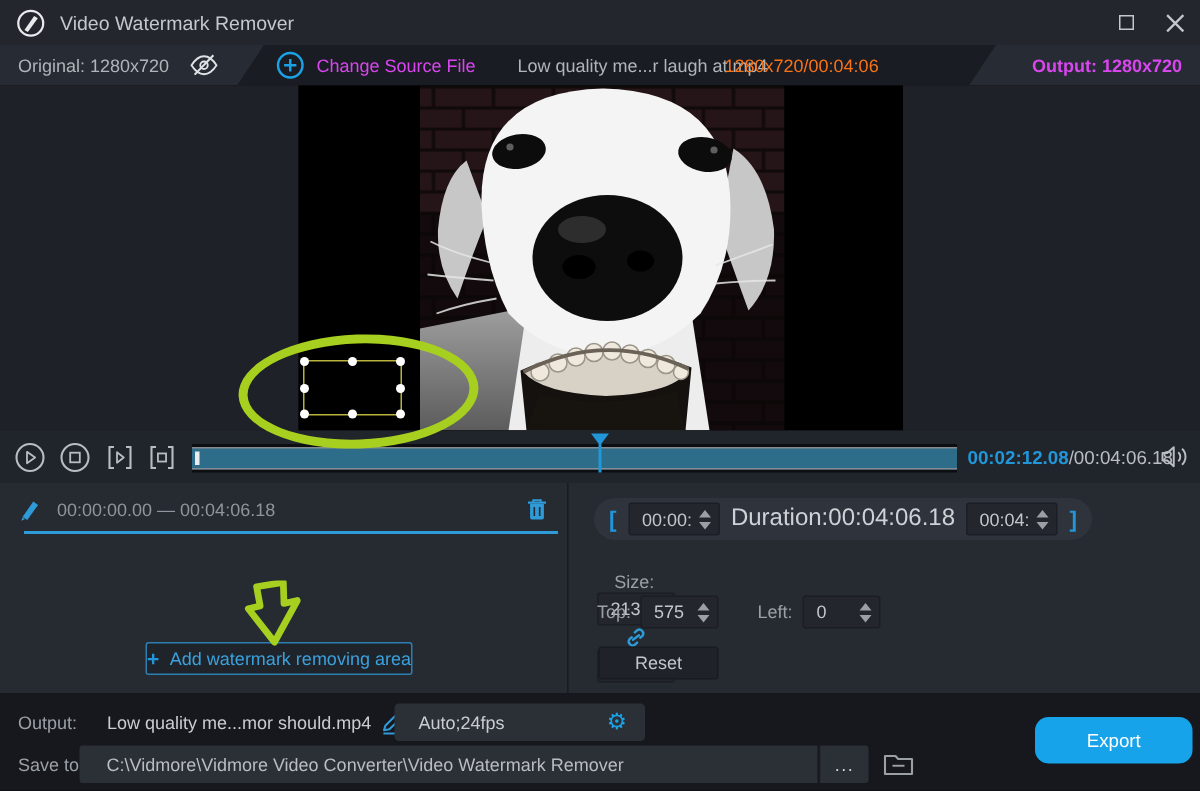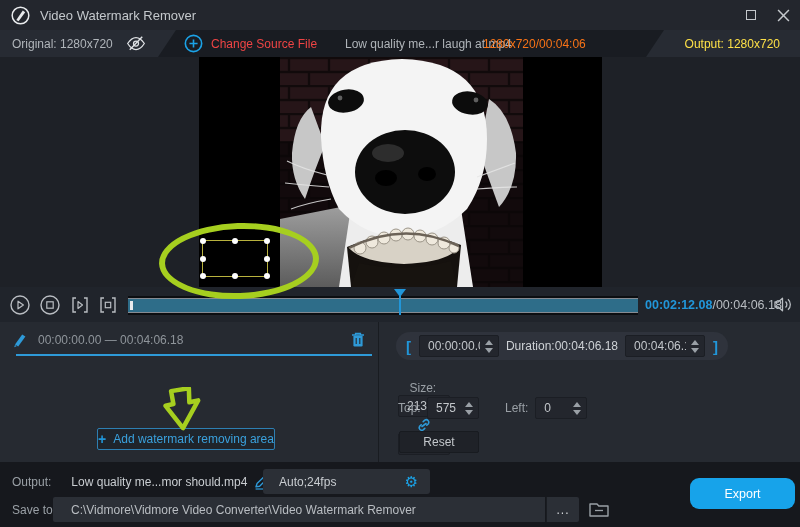--- a/index.html
+++ b/index.html
@@ -20,23 +20,23 @@
   #max-box { width:10px; height:10px; border:1px solid #c4c8cc; }
 
   
   #toolbar { left:0; top:30px; width:800px; height:27px; background:#191c22; }
   #tb-left { position:absolute; left:0; top:0; width:176px; height:27px; background:#272b33;
              clip-path:polygon(0 0,176px 0,158px 27px,0 27px); display:flex; align-items:center; }
   #tb-left span { margin-left:12px; color:#b0b5ba; }
   #eye { position:absolute; left:126px; top:4px; width:20px; height:19px; cursor:pointer; }
   #tb-right { position:absolute; left:646px; top:0; width:154px; height:27px; background:#272b33;
               clip-path:polygon(18px 0,154px 0,154px 27px,0 27px); display:flex; align-items:center; justify-content:flex-end; }
-  #tb-right span { margin-right:20px; color:#fde047; }
+  #tb-right span { margin-right:12px; color:#d946ef;font-weight:bold; }
   #change-src { position:absolute; left:184px; top:0; height:27px; display:flex; align-items:center; gap:8px; cursor:pointer; }
-  #change-src .lbl { color:#ef4444; }
+  #change-src .lbl { color:#d946ef; }
   #tb-file { position:absolute; left:345px; top:0; height:27px; display:flex; align-items:center; color:#b0b5ba; }
   #tb-info { position:absolute; left:483px; top:0; height:27px; display:flex; align-items:center; color:#f97316; }
 
   
   #stage { left:0; top:57px; width:800px; height:230px; background:#1e2127; }
   #videoframe { position:absolute; left:199px; top:0; width:403px; height:230px; background:#000; }
 
   
   #selbox { position:absolute; left:202px; top:183px; width:66px; height:37px;
             border:1px solid #b9b23e; cursor:move; }
@@ -87,21 +87,21 @@
   #time-pill { position:absolute; left:396px; top:10px; width:332px; height:28px; background:#2f333c;
                border-radius:14px; display:flex; align-items:center; padding:0 9px; gap:7px; }
   .bracket { color:#2196d9; font-size:15px; font-weight:bold; cursor:pointer; padding:0 1px; }
   .numbox { height:22px; background:#23262d; border-radius:2px; display:flex; align-items:center; border:1px solid #1b1e24; }
   .numbox input { background:transparent; border:none; outline:none; color:#c3c7cb;
                   font-family:"Liberation Sans", sans-serif; font-size:12px; width:100%; padding-left:8px; }
   .timebox { width:92px; }
   .spin { display:flex; flex-direction:column; gap:3px; padding:0 5px; cursor:pointer; }
   .spin .up { width:0; height:0; border-left:4px solid transparent; border-right:4px solid transparent; border-bottom:5px solid #9aa0a6; }
   .spin .dn { width:0; height:0; border-left:4px solid transparent; border-right:4px solid transparent; border-top:5px solid #9aa0a6; }
-  #dur-label { color:#ced2d6; white-space:nowrap; font-size:12px; }
+  #dur-label { color:#ced2d6; white-space:nowrap; font-size:16px; }
 
   .prop-row { position:absolute; display:flex; align-items:center; }
   .prop-label { color:#9aa0a6; }
   .smallbox { width:52px; }
   #size-row { left:398px; top:59px; gap:0;flex-direction:column; }
   #pos-row  { left:398px; top:75px; }
   #link-icon { width:30px; height:16px; display:flex; align-items:center; justify-content:center; cursor:pointer; }
   #reset-btn { position:absolute; left:399px; top:109px; width:80px; height:22px; background:#1f2228;
                border:1px solid #181b20; border-radius:2px; color:#c3c7cb;
                display:flex; align-items:center; justify-content:center; cursor:pointer; }

